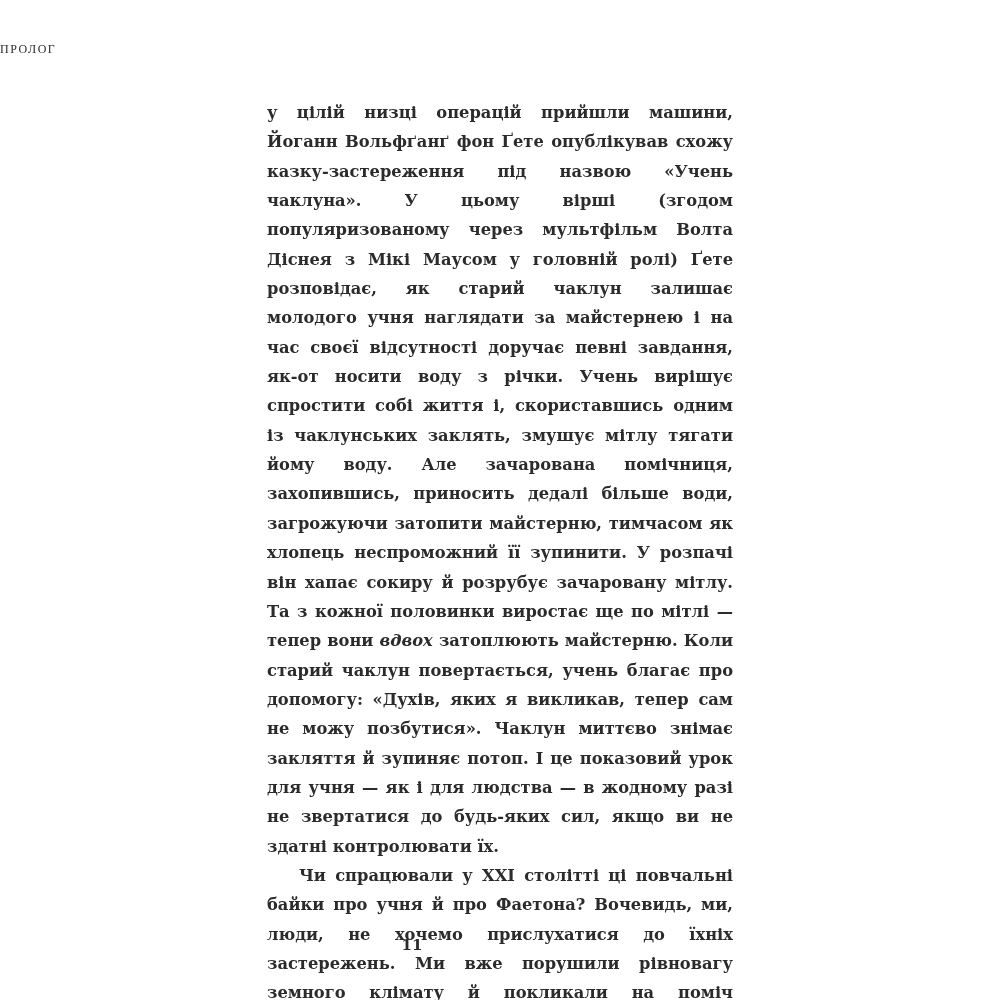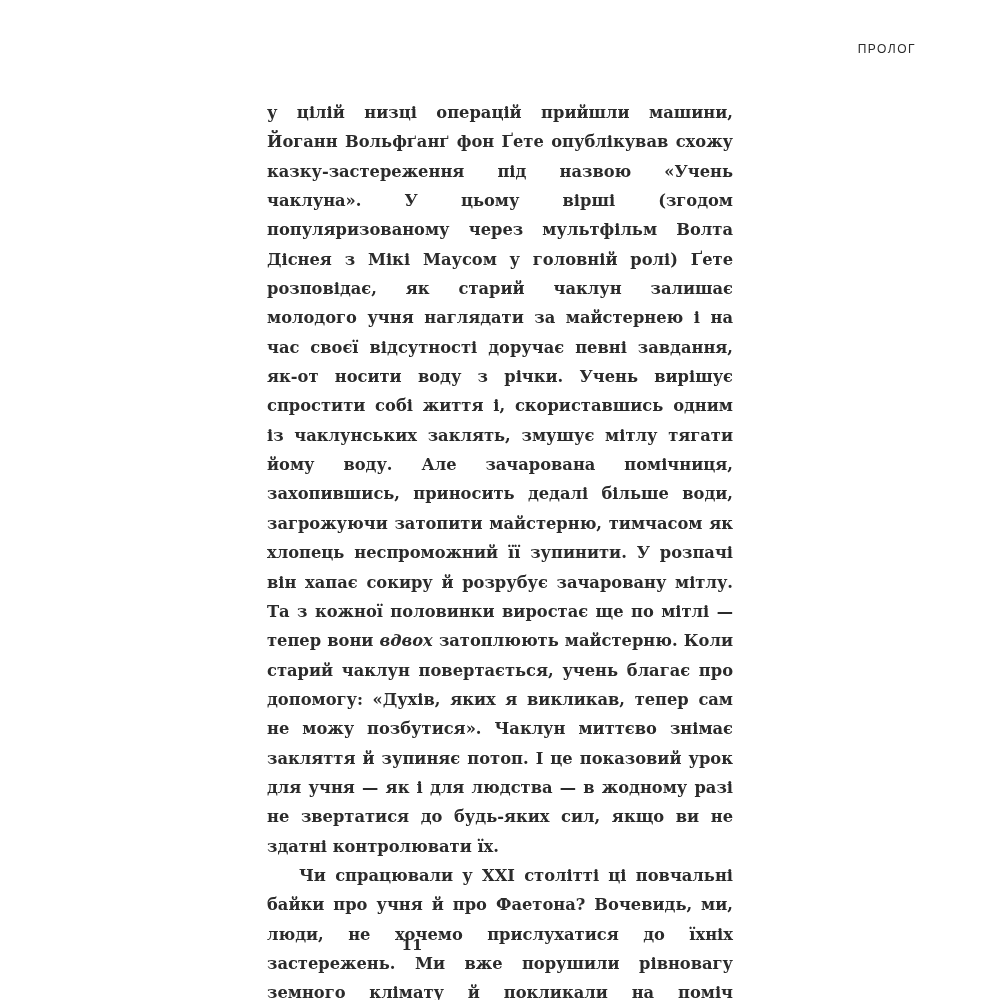--- a/index.html
+++ b/index.html
@@ -1,22 +1,22 @@
 <!DOCTYPE html>
 <html><head>
 <meta charset="utf-8">
 <style>
   html, body { margin: 0; padding: 0; background: #ffffff; }
   body { width: 1000px; height: 1000px; position: relative; overflow: hidden; }
   .page {
     position: absolute; left: 0; top: 0; width: 1000px; height: 1000px; background: #ffffff;
   }
   .running-head {
-    position: absolute; top: 42px; left: 0; width: 916px; text-align: right;
-    font-family: Liberation Sans, sans-serif; font-size: 12px; letter-spacing: 1.5px; color: #2a2a2a;
+    position: absolute; top: 42px; left: 0; width: 916px; text-align: left;
+    font-family: Liberation Serif, serif; font-size: 12px; letter-spacing: 1.5px; color: #2a2a2a;
   }
   .body-text {
     position: absolute; left: 267px; top: 98px; width: 466px;
     font-family: "DejaVu Serif", serif; font-size: 16.3px; line-height: 29.35px; color: #2b2b2b;
     text-align: justify; hyphens: manual;
   }
   .body-text p { margin: 0; font-weight: bold; }
   .body-text p.indent { text-indent: 32px; }
   .body-text p:first-child { text-indent: 0; }
   .folio {

